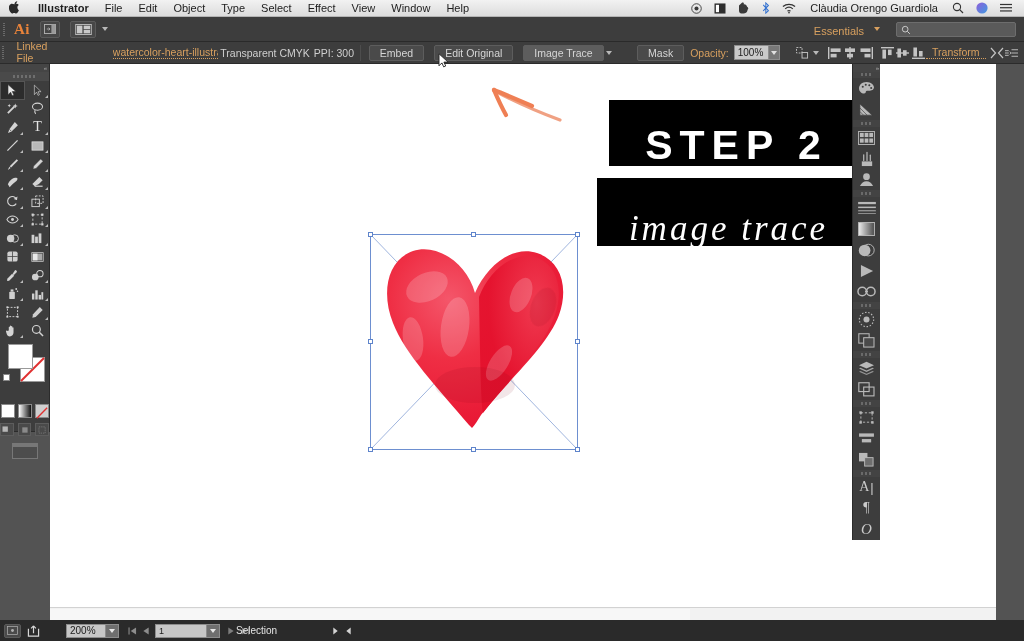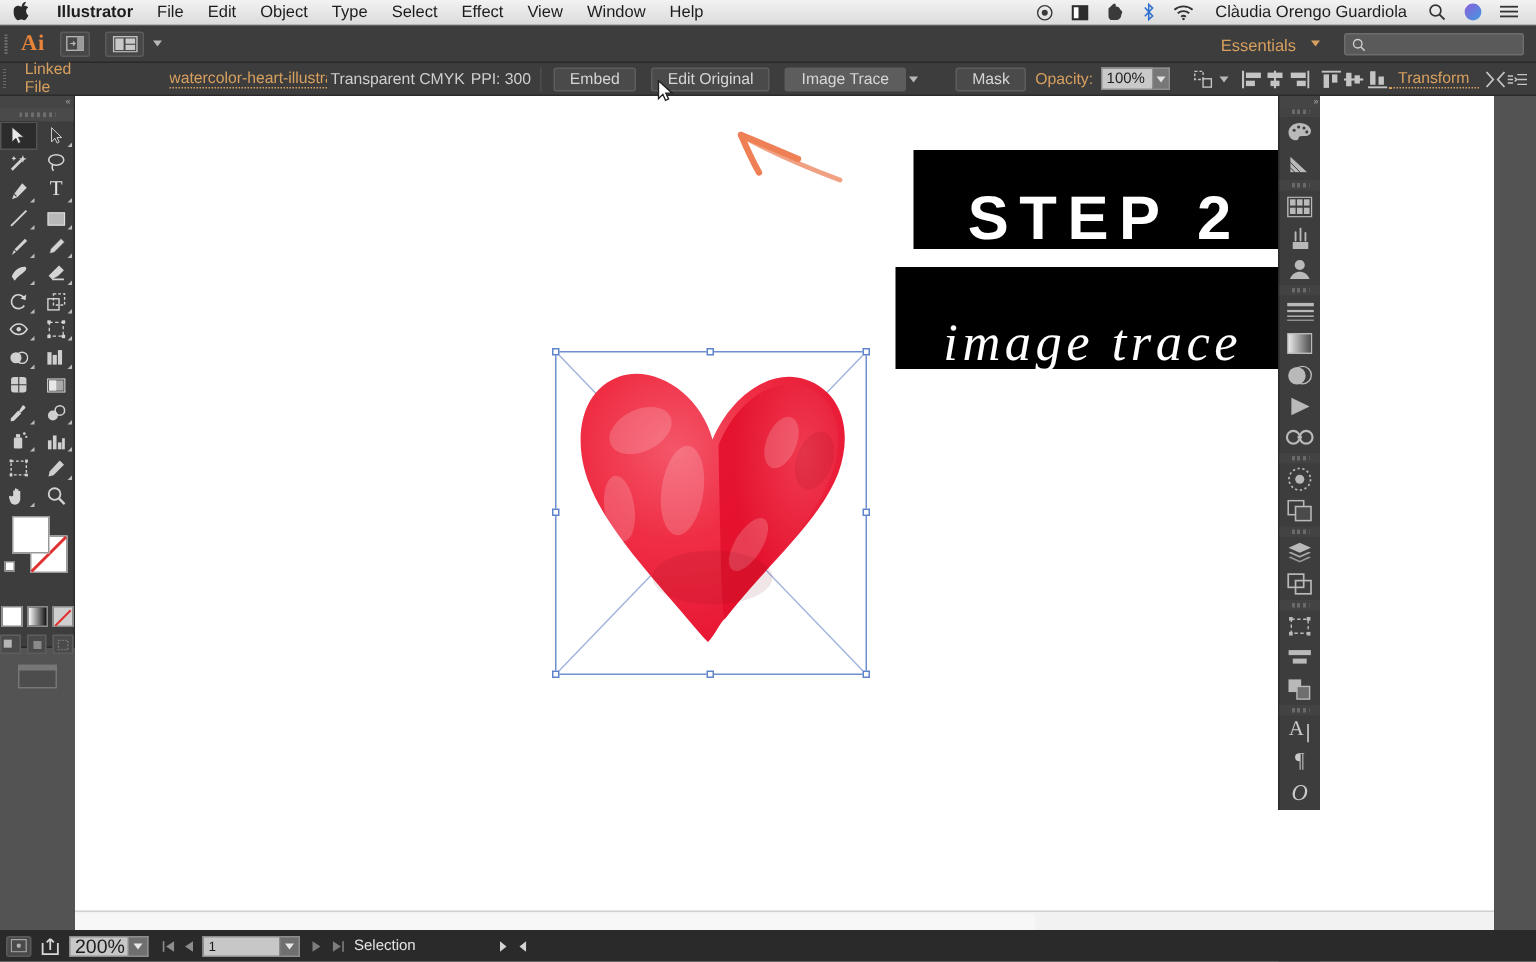--- a/index.html
+++ b/index.html
@@ -159,22 +159,22 @@
   .dcell { width: 28px; height: 25px; display: flex; align-items: center; justify-content: center; }
 
   
   .statusbar {
     position: absolute; left: 0; bottom: 0; width: 1024px; height: 21px;
     background: #2a2a2a; display: flex; align-items: center;
     font-size: 10px; color: #d4d4d4;
   }
   .sb-btn { width: 17px; height: 14px; margin-left: 4px; display:flex; align-items:center; justify-content:center;
     background: #4a4a4a; border: 1px solid #5a5a5a; border-radius:2px;}
-  .zoom-field { margin-left: 4px; width: 40px; height: 14px; background: #c7c7c7; color: #1c1c1c;
-    font-size: 13px; display: flex; align-items: center; padding-left: 3px; border: 1px solid #8d8d8d;}
+  .zoom-field { margin-left: 24px; width: 40px; height: 14px; background: #c7c7c7; color: #1c1c1c;
+    font-size: 10px; display: flex; align-items: center; padding-left: 3px; border: 1px solid #8d8d8d;}
   .zoom-caret { width: 13px; height: 14px; background: #6f6f6f; border: 1px solid #8d8d8d; border-left:none;
     display:flex; align-items:center; justify-content:center;}
   .nav-btn { width: 14px; height: 14px; display: flex; align-items: center; justify-content: center; color: #8d8d8d; font-size: 8px; }
   .art-field { width: 52px; height: 14px; background: #c7c7c7; color: #1c1c1c; font-size: 9px;
     display: flex; align-items: center; padding-left: 3px; border: 1px solid #8d8d8d; margin-left: 2px;}
   .status-label { position: absolute; left: 236px; font-size: 10px; color: #e4e4e4; }
   .hscroll-l { position: absolute; left: 330px; width: 10px; height: 21px; display:flex; align-items:center; justify-content:center;}
   .canvas-hscroll { position: absolute; left: 50px; bottom: 21px; width: 946px; height: 13px; background:#f2f2f2; border-top:1px solid #d2d2d2;}
   .canvas-hscroll .thumb { position:absolute; left:0; top:1px; height:11px; width: 640px; background:#f7f7f7;}
   .bot-right { position:absolute; right:0; bottom:0; width:28px; height:21px; background:#2a2a2a;}

